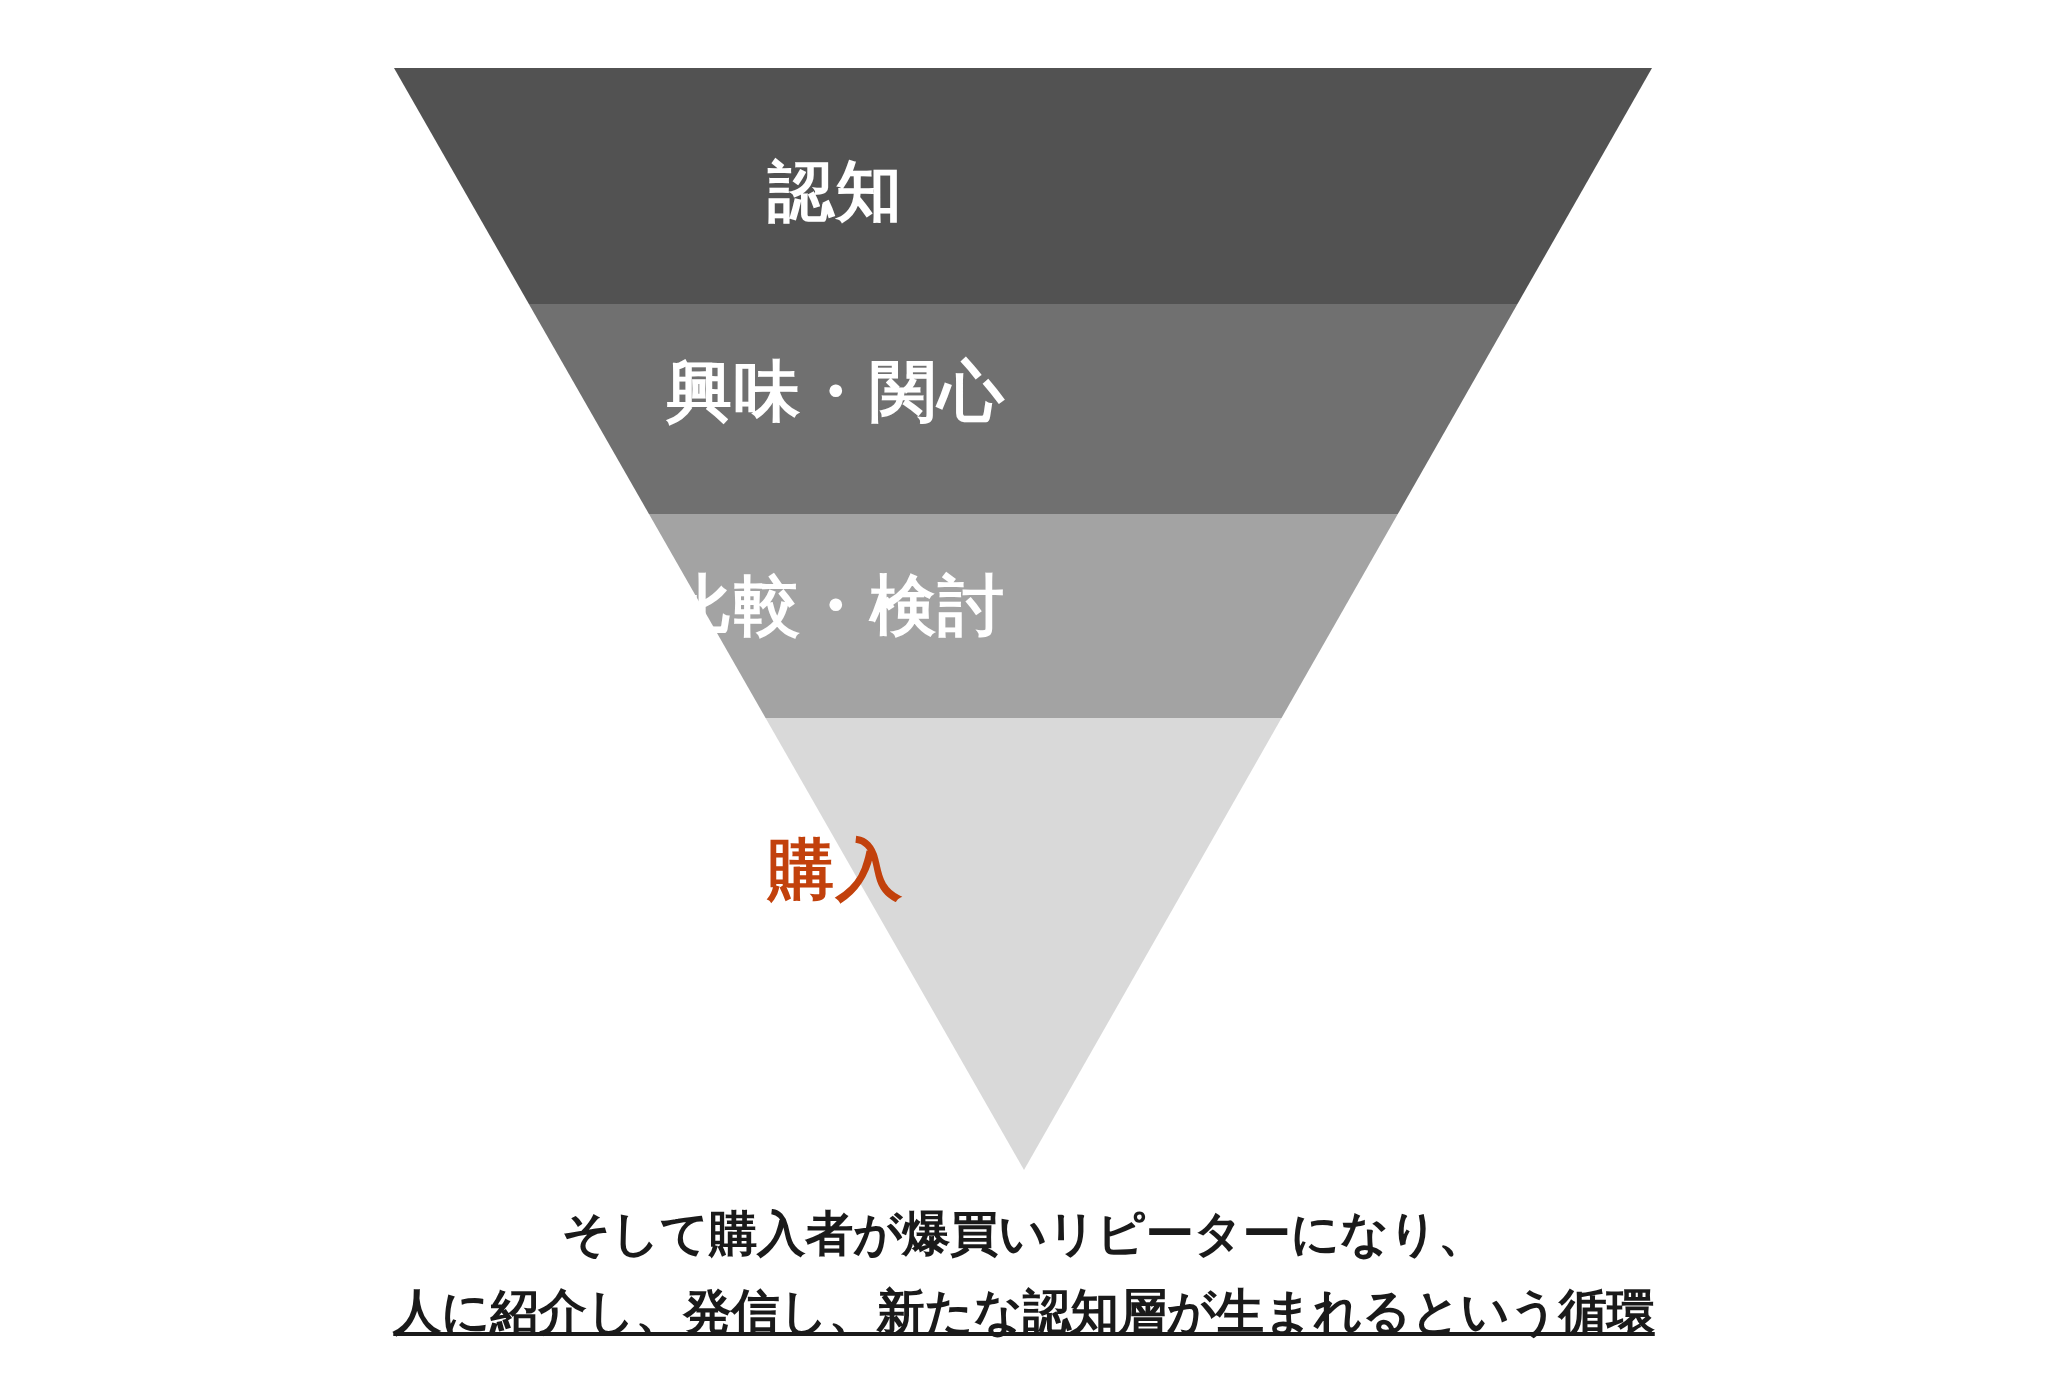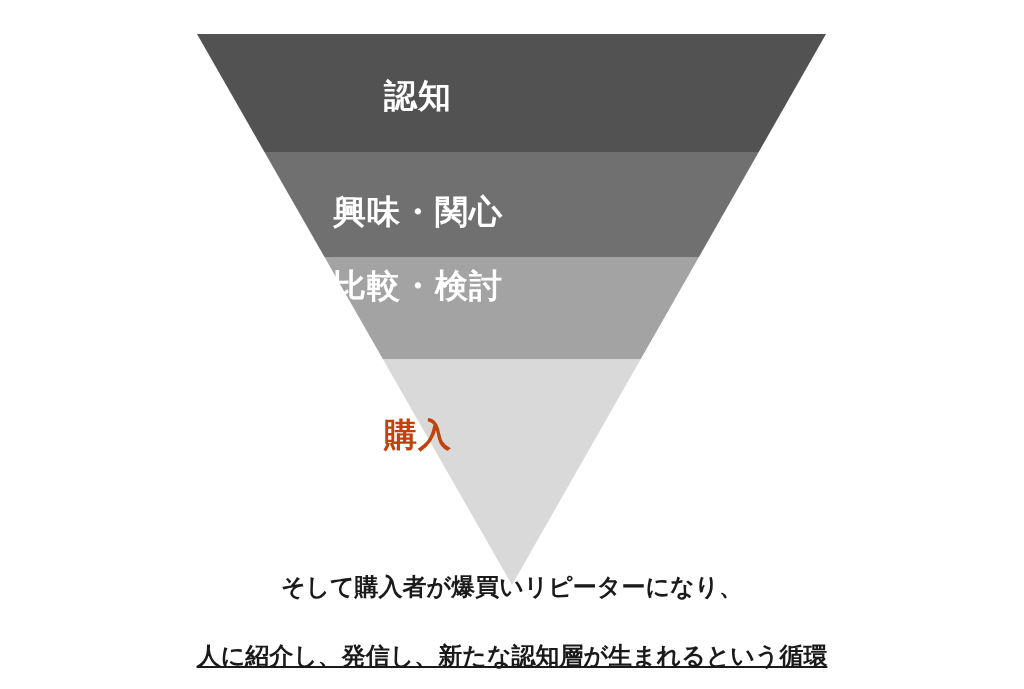--- a/index.html
+++ b/index.html
@@ -29,18 +29,18 @@
   </defs>
   <g clip-path="url(#tri)">
     <rect x="0" y="34" width="1024" height="118" fill="#525252"></rect>
     <rect x="0" y="152" width="1024" height="105" fill="#707070"></rect>
     <rect x="0" y="257" width="1024" height="102" fill="#a3a3a3"></rect>
     <rect x="0" y="359" width="1024" height="230" fill="#d9d9d9"></rect>
   </g>
 </svg>
 
 <div class="band-label" style="top:76px;">認知</div>
-<div class="band-label" style="top:192px;">興味・関心</div>
-<div class="band-label" style="top:266px;">比較・検討</div>
+<div class="band-label" style="top:176px;">興味・関心</div>
+<div class="band-label" style="top:283px;">比較・検討</div>
 <div class="band-label" style="top:415px; color:#c2410c;">購入</div>
 
-<div class="caption" style="top:572px;">そして購入者が爆買いリピーターになり、</div>
+<div class="caption" style="top:602px;">そして購入者が爆買いリピーターになり、</div>
 <div class="caption" style="top:641px;text-decoration:underline;">人に紹介し、発信し、新たな認知層が生まれるという循環</div>
 
 </body></html>

